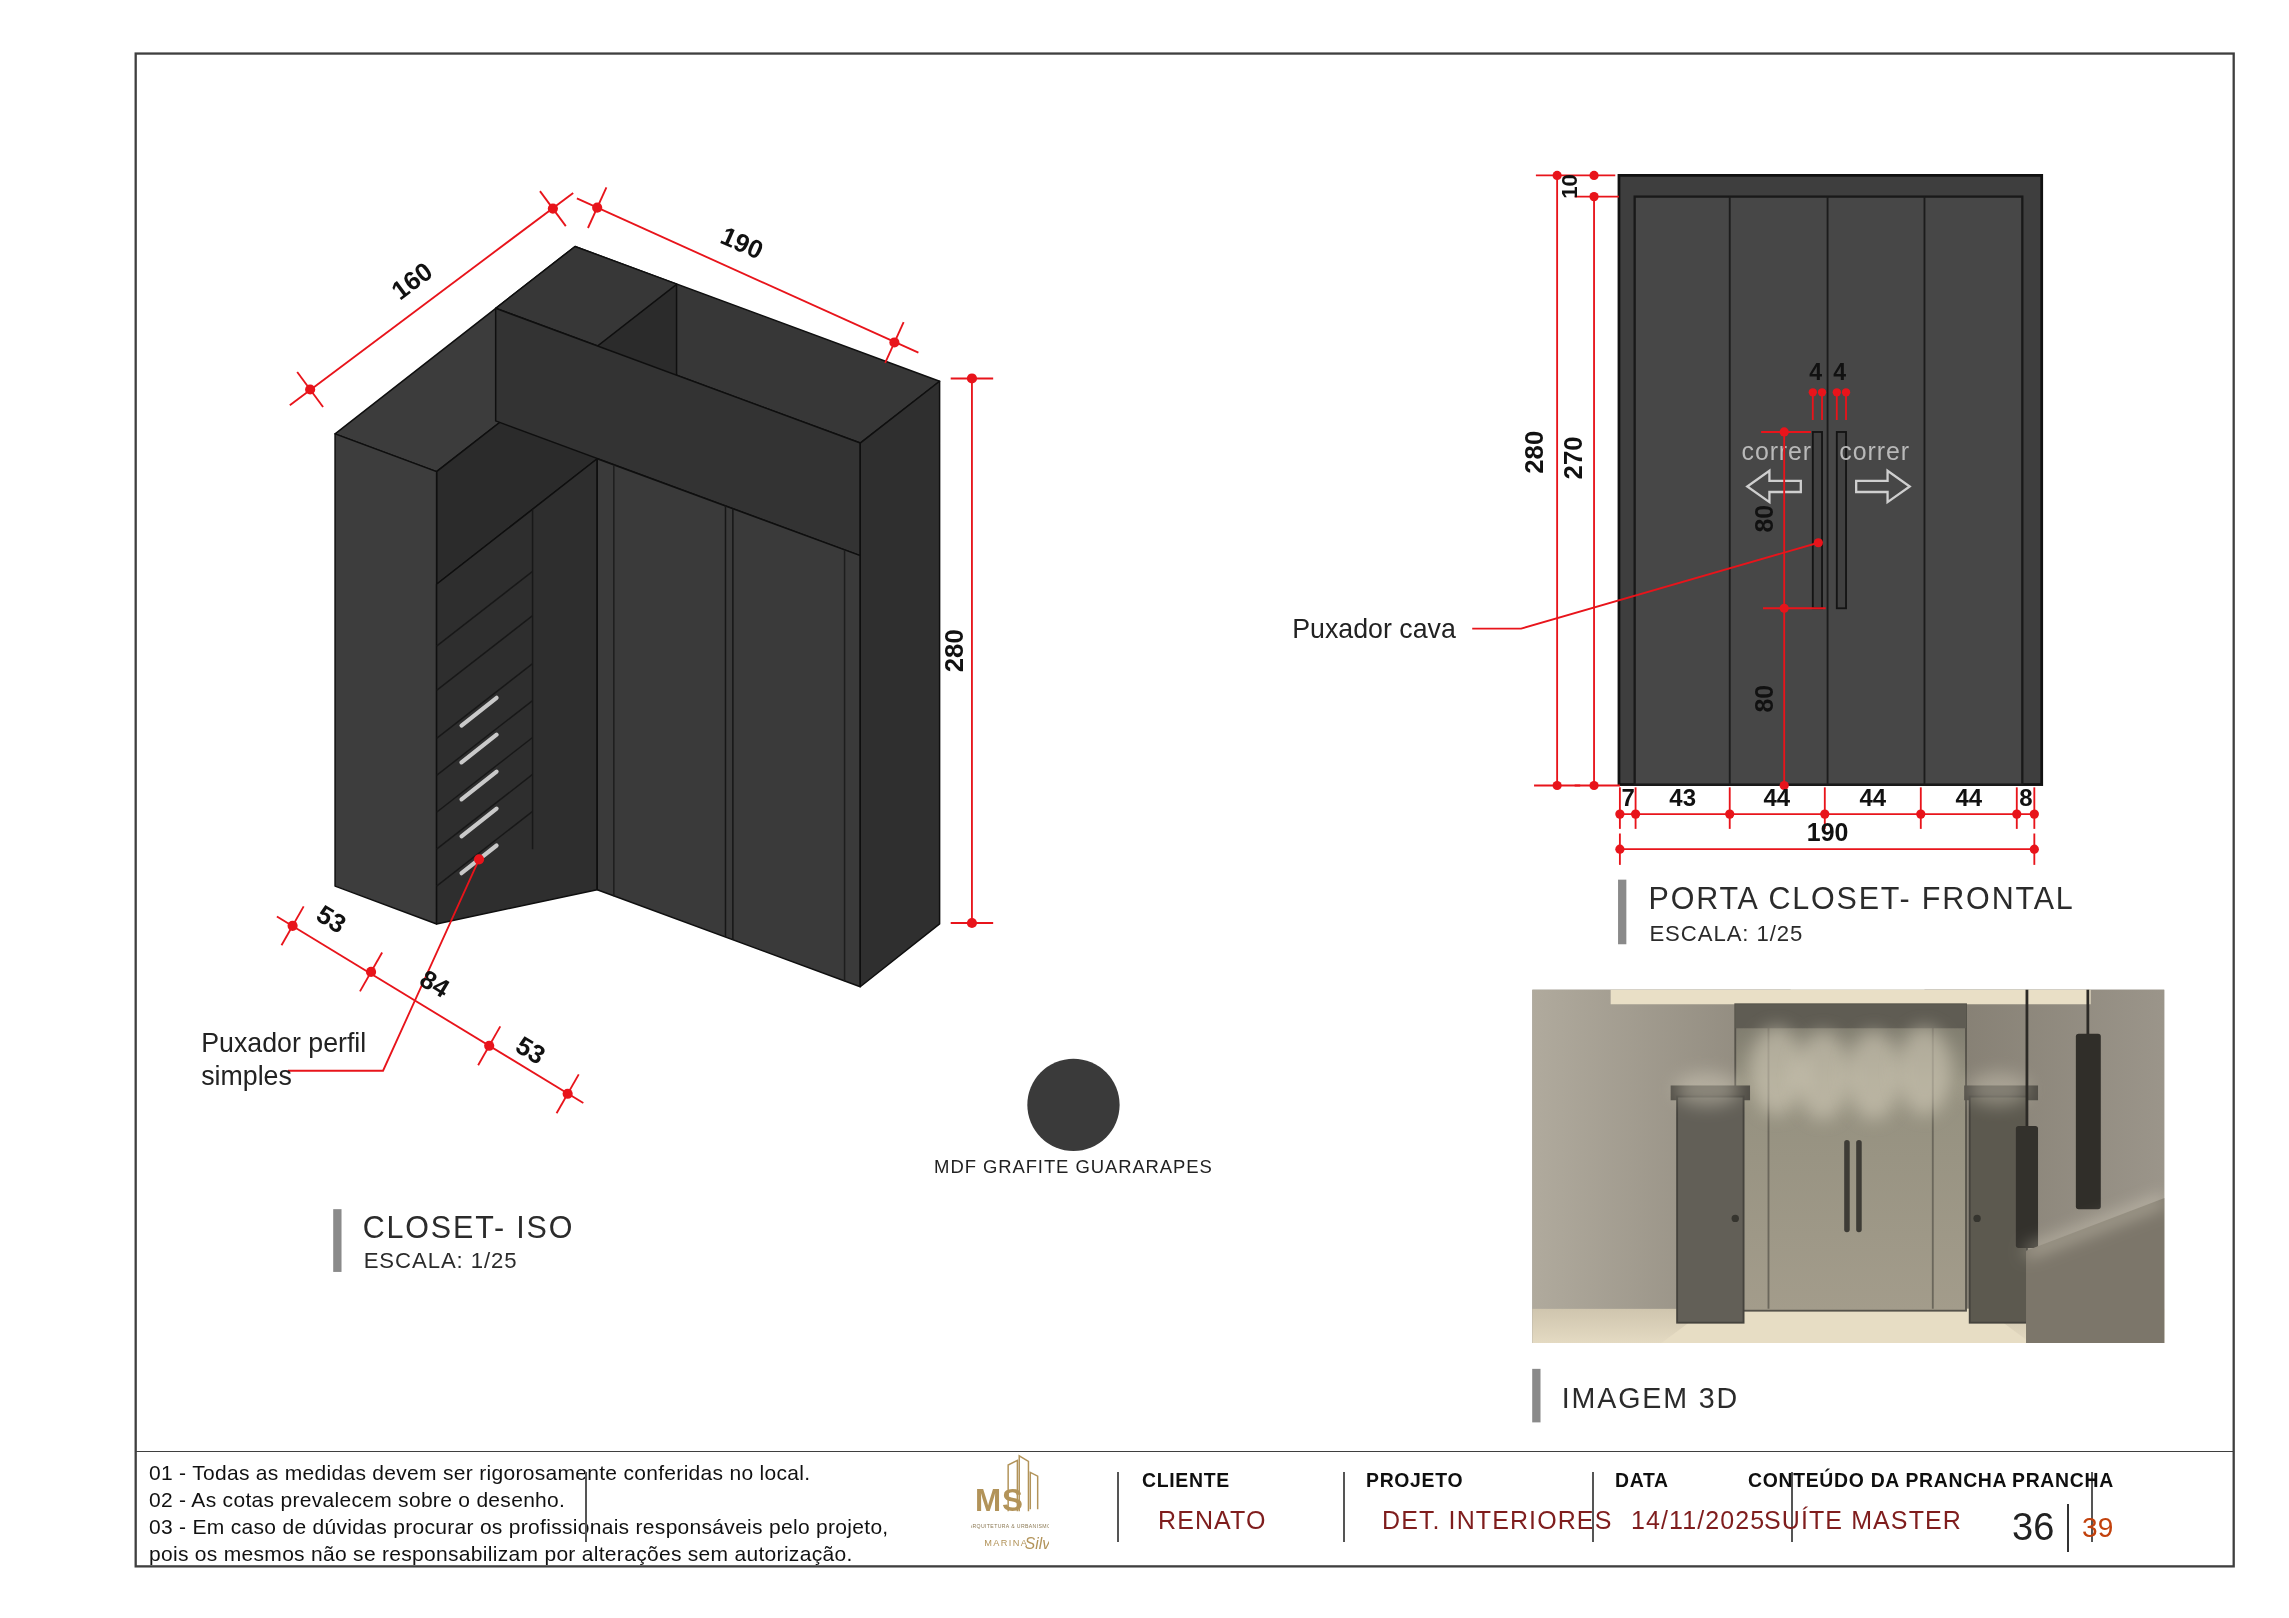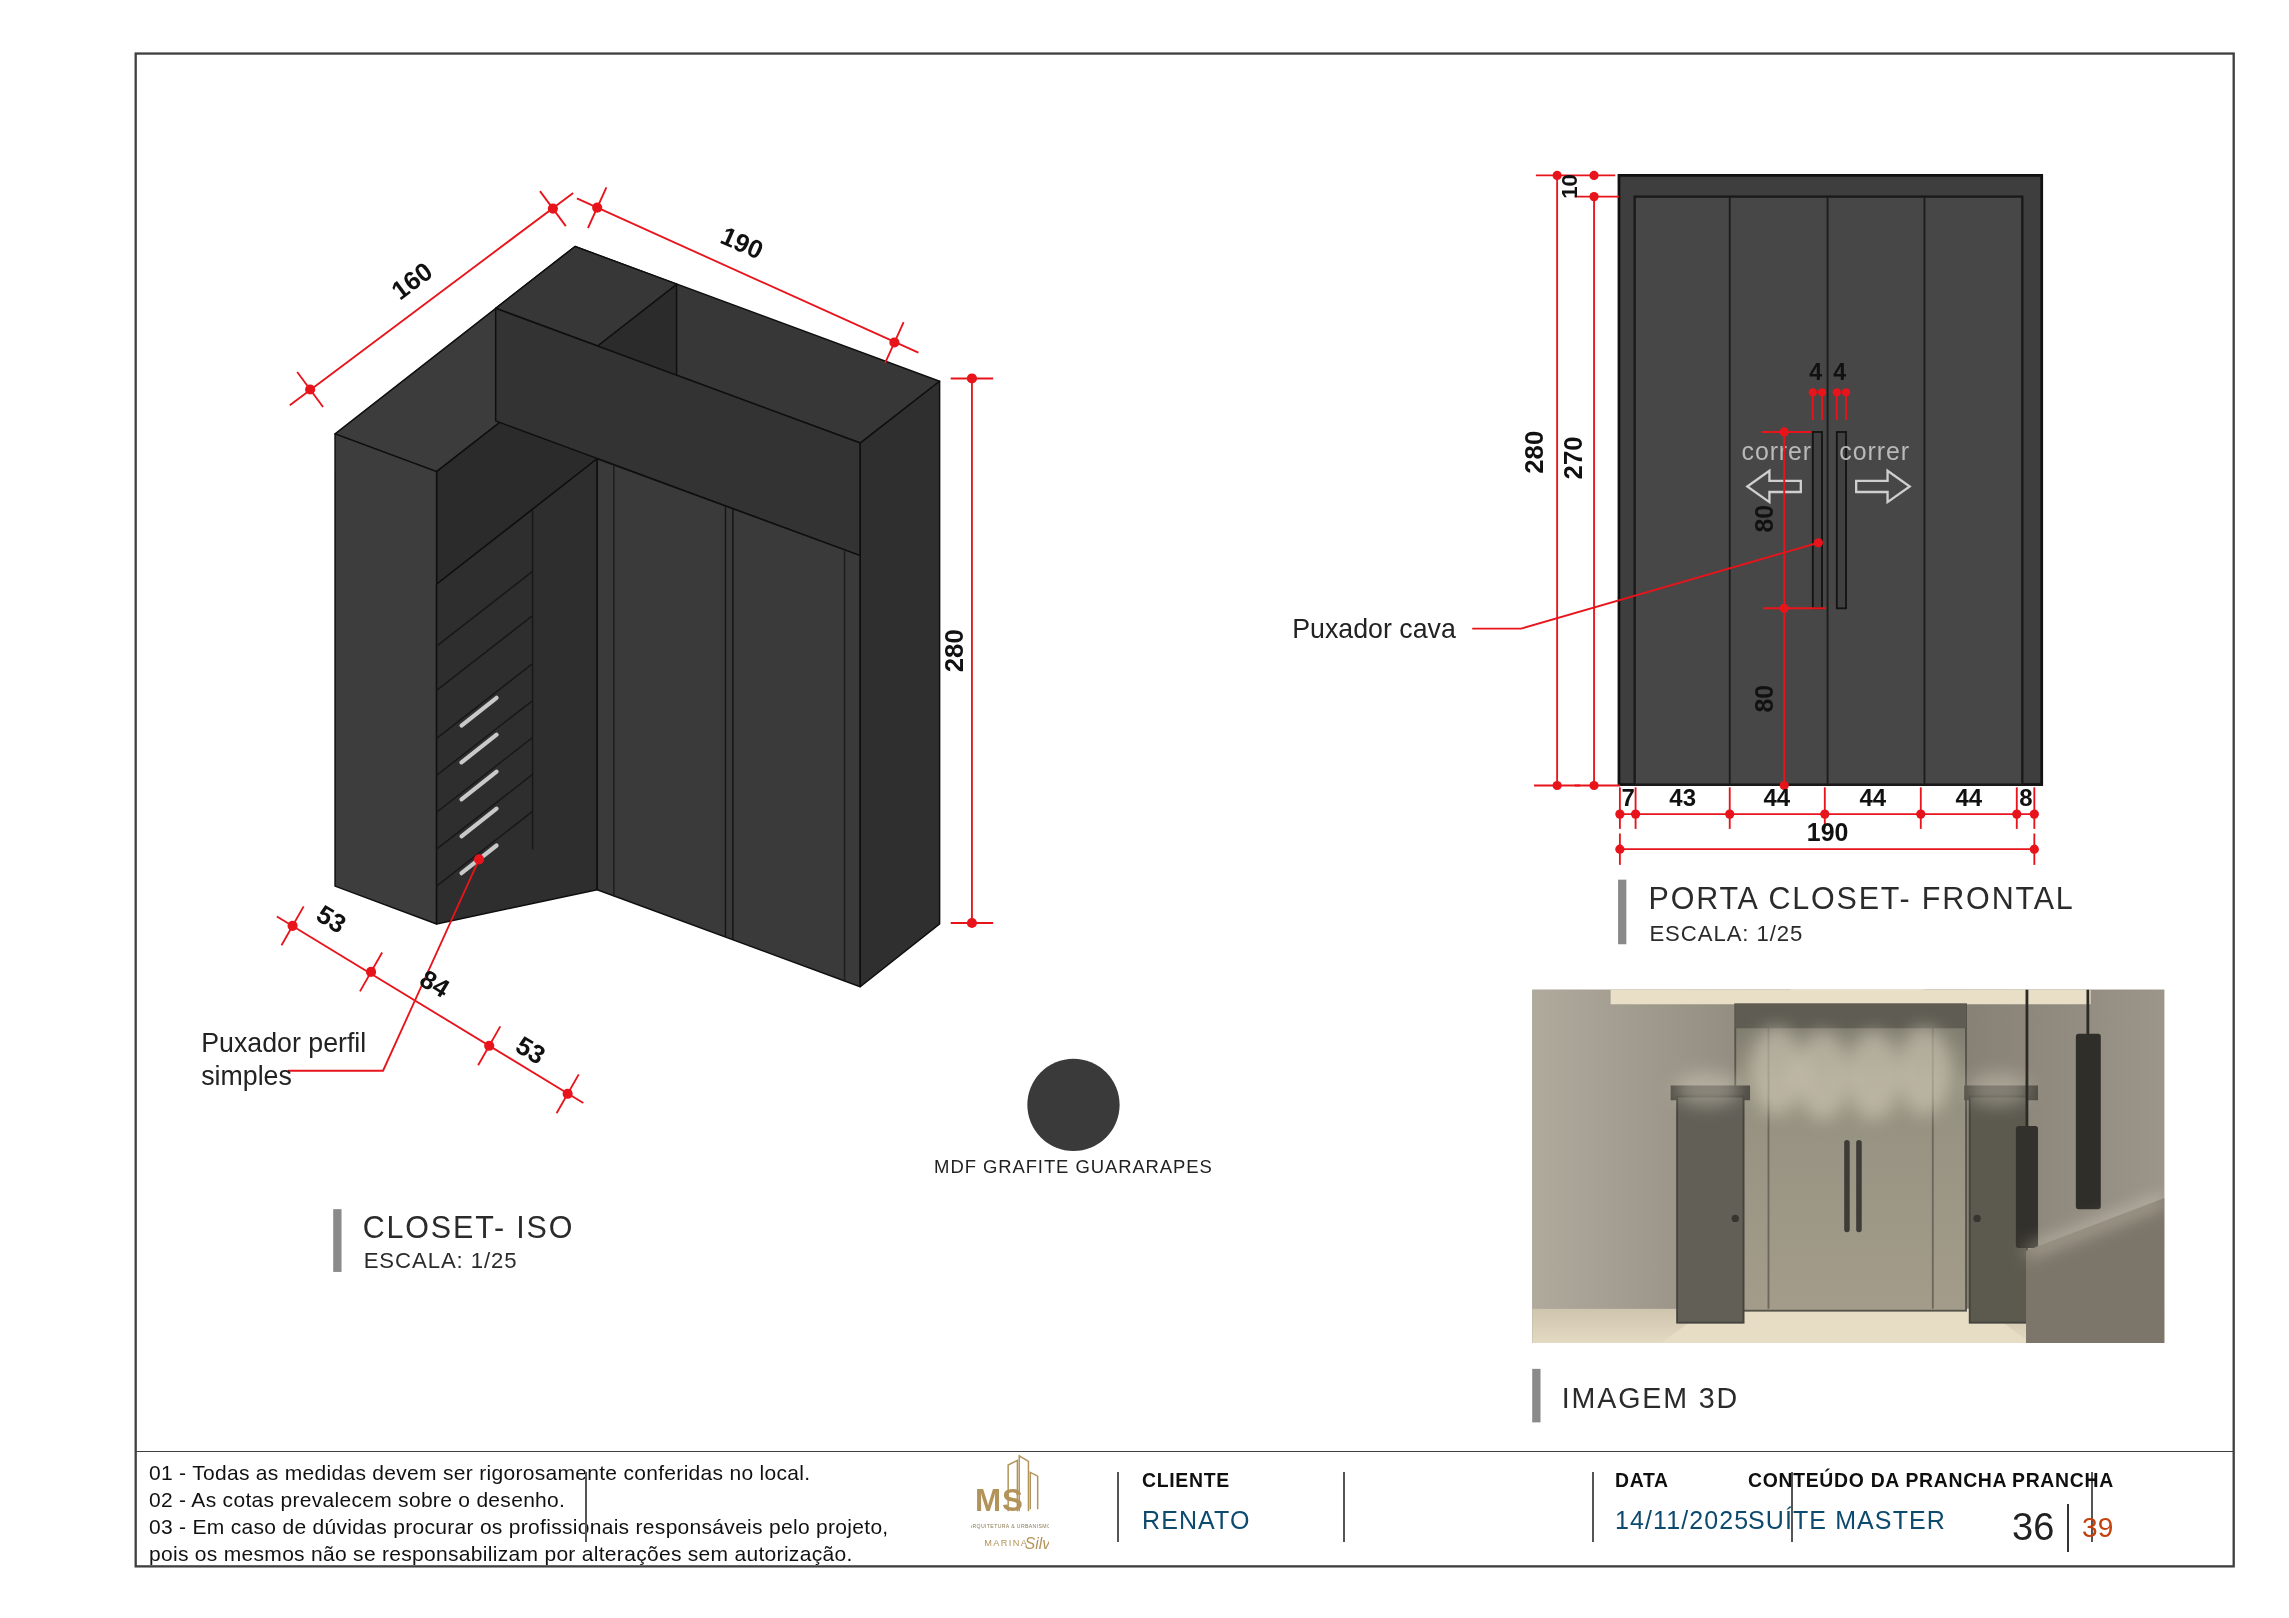--- a/index.html
+++ b/index.html
@@ -11,21 +11,21 @@
   .sectitle{fill:#2b2b2b;letter-spacing:2px;}
   .subtitle{fill:#2b2b2b;letter-spacing:1px;}
 
   
   #titleblock{position:absolute;left:136px;top:1451px;width:2098px;height:114px;
               border-top:1.8px solid #3f3f3f;box-sizing:border-box;}
   .tb-sep{position:absolute;top:20px;width:1.8px;height:70px;background:#555;}
   #notes{position:absolute;left:13px;top:7.4px;font-size:21px;line-height:27px;color:#111;letter-spacing:0.3px;}
   .tb-field{position:absolute;top:16.6px;}
   .tb-label{font-size:19.4px;font-weight:700;letter-spacing:0.7px;color:#0f0f0f;}
-  .tb-value{margin-top:14.8px;font-size:25px;letter-spacing:1.1px;color:#0c4a6e;}
+  .tb-value{margin-top:14.8px;font-size:25px;letter-spacing:1.1px;color:#7f1d1d;margin-left:16px;}
   #prancha-cell{position:absolute;top:16.6px;}
   #prancha-nums{display:flex;align-items:center;gap:13px;margin-top:12px;}
   #prancha-num{font-size:38px;color:#222;}
   #prancha-div{width:1.8px;height:48px;background:#333;}
   #prancha-total{font-size:28px;color:#c2410c;}
   #logo{position:absolute;left:835px;top:1.8px;width:78px;height:107px;}
 </style>
 </head>
 <body>
 
@@ -321,20 +321,24 @@
     <text x="58" y="103" font-size="17" font-style="italic" font-family="Liberation Serif, serif" fill="#b29359">Silva</text>
   </svg>
 
   <div class="tb-sep" style="left:981px;"></div>
   <div class="tb-field" style="left:1006px;">
     <div class="tb-label">CLIENTE</div>
     <div class="tb-value">RENATO</div>
   </div>
 
   <div class="tb-sep" style="left:1207px;"></div>
+  <div class="tb-field" style="left:1230px;">
+    <div class="tb-label">PROJETO</div>
+    <div class="tb-value">DET. INTERIORES</div>
+  </div>
 
   <div class="tb-sep" style="left:1456px;"></div>
   <div class="tb-field" style="left:1479px;">
     <div class="tb-label">DATA</div>
     <div class="tb-value">14/11/2025</div>
   </div>
 
   <div class="tb-sep" style="left:1655px;"></div>
   <div class="tb-field" style="left:1612px;">
     <div class="tb-label">CONTEÚDO DA PRANCHA</div>

